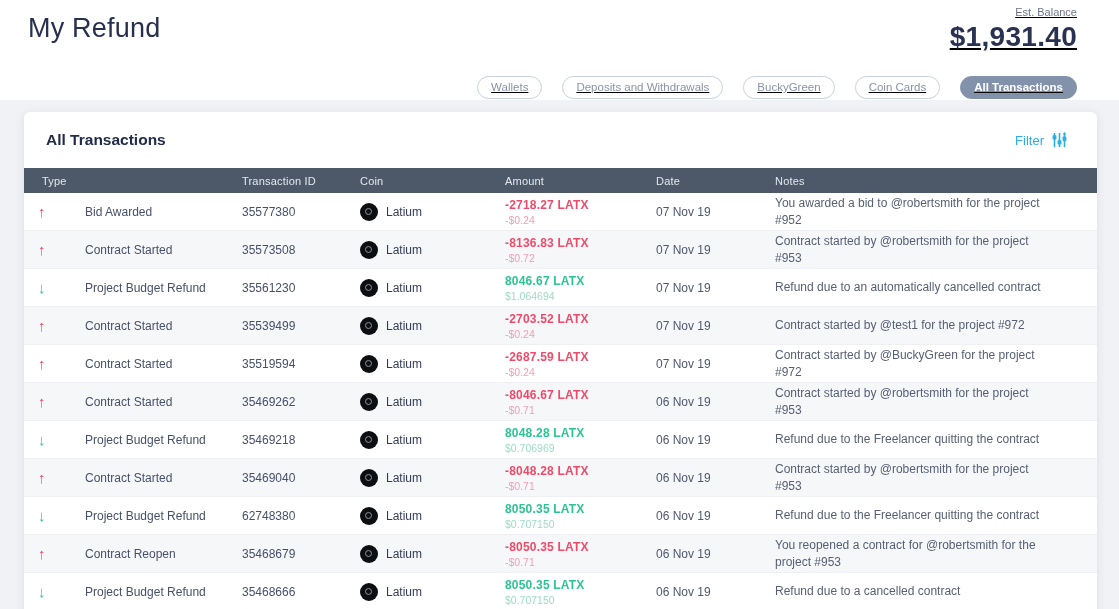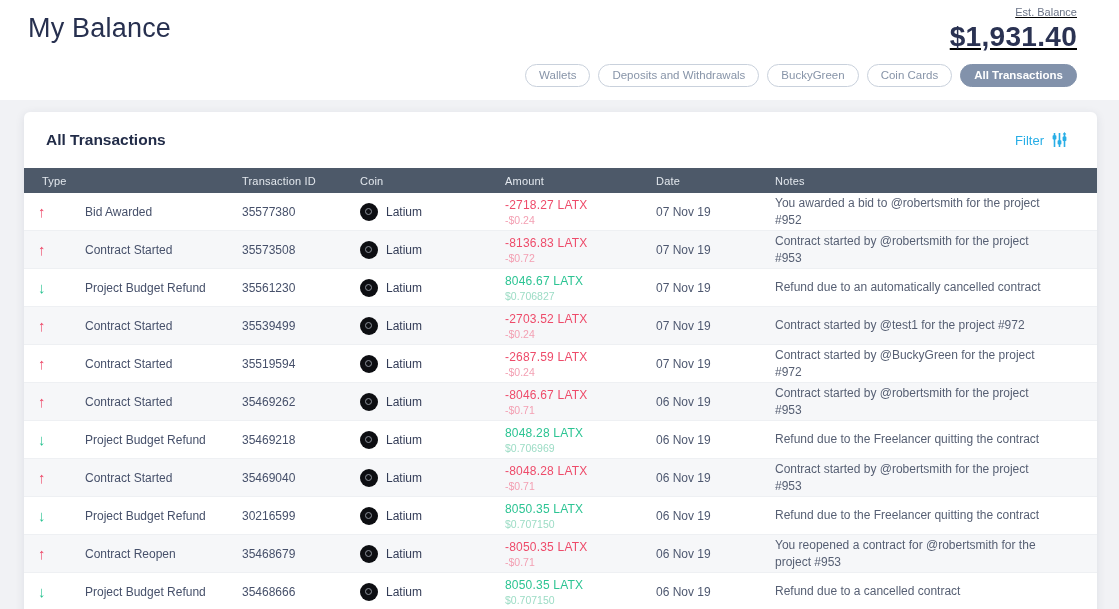--- a/index.html
+++ b/index.html
@@ -11,21 +11,21 @@
   html,body{width:1119px;height:609px;overflow:hidden;background:#fff;
     font-family:"Liberation Sans","DejaVu Sans",sans-serif;}
   .lower-bg{position:absolute;left:0;top:100px;width:1119px;height:509px;background:#f1f2f5;}
 
   .page-title{position:absolute;left:28px;top:13px;font-size:27px;font-weight:500;
     color:var(--navy);letter-spacing:.2px;}
   .balance{position:absolute;right:42px;top:6px;text-align:right;text-decoration:underline;}
   .balance-label{font-size:11px;color:var(--muted);}
   .balance-value{font-size:28px;font-weight:700;color:#2a3252;margin-top:3px;letter-spacing:.3px;}
 
-  .tab-bar{position:absolute;right:42px;top:64px;display:flex;gap:8px;}
+  .tab-bar{position:absolute;right:42px;top:76px;display:flex;gap:20px;text-decoration:underline;}
   .tab{height:23px;padding:0 13px;border:1px solid #c9d1dc;border-radius:12px;background:#fff;
     font-family:inherit;font-size:11.5px;color:#8794a8;line-height:21px;cursor:pointer;white-space:nowrap;}
   .tab.active{background:var(--tab-active);border-color:var(--tab-active);color:#fff;font-weight:700;}
 
   .card{position:absolute;left:24px;top:112px;width:1073px;height:520px;background:#fff;
     border-radius:6px;box-shadow:0 2px 10px rgba(40,50,80,.10);overflow:hidden;}
   .card-head{height:56px;display:flex;align-items:center;justify-content:space-between;
     padding:0 30px 0 22px;}
   .card-title{font-size:15.5px;font-weight:700;color:#222c48;}
   .filter{display:flex;align-items:center;gap:8px;cursor:pointer;}
@@ -46,33 +46,33 @@
   .arrow{font-size:15px;font-weight:700;}
   .arrow.out{color:var(--red);}
   .arrow.in{color:var(--green);}
   .t-type{font-size:12px;color:var(--cell);}
   .t-id{font-size:12px;color:var(--cell);}
   .coin-cell{display:flex;align-items:center;gap:8px;}
   .coin-dot{width:18px;height:18px;border-radius:50%;background:#0d0e12;position:relative;flex:0 0 auto;}
   .coin-dot::after{content:"";position:absolute;left:5px;top:5px;width:5px;height:5px;
     border:1.6px solid #8e939c;border-radius:50%;}
   .coin-name{font-size:12px;color:#333c57;}
-  .amount-main{font-size:12px;font-weight:400;letter-spacing:.2px;}
+  .amount-main{font-size:12px;font-weight:700;letter-spacing:.2px;}
   .amount-sub{font-size:10.5px;margin-top:2px;}
   .amt-neg .amount-main{color:var(--red);} .amt-neg .amount-sub{color:#f39fb2;}
   .amt-pos .amount-main{color:var(--green);} .amt-pos .amount-sub{color:#9cdcc5;}
   .t-date{font-size:12px;color:#4e5870;}
   .t-note{font-size:12px;color:var(--note);line-height:1.35;padding-right:4px;}
 </style>
 </head>
 <body>
 
 <div class="lower-bg"></div>
 
-<h1 class="page-title">My Balance</h1>
+<h1 class="page-title">My Refund</h1>
 
 <div class="balance">
   <div class="balance-label">Est. Balance</div>
   <div class="balance-value">$1,931.40</div>
 </div>
 
 <nav class="tab-bar">
     <button class="tab">Wallets</button>
     <button class="tab">Deposits and Withdrawals</button>
     <button class="tab">BuckyGreen</button>
@@ -141,21 +141,21 @@
       <div class="row">
         <div class="arrow in">↓</div>
         <div class="t-type">Project Budget Refund</div>
         <div class="t-id">35561230</div>
         <div class="coin-cell">
           <div class="coin-dot"></div>
           <div class="coin-name">Latium</div>
         </div>
         <div class="amt-pos">
           <div class="amount-main">8046.67 LATX</div>
-          <div class="amount-sub">$0.706827</div>
+          <div class="amount-sub">$1.064694</div>
         </div>
         <div class="t-date">07 Nov 19</div>
         <div class="t-note">Refund due to an automatically cancelled contract</div>
       </div>
       <div class="row">
         <div class="arrow out">↑</div>
         <div class="t-type">Contract Started</div>
         <div class="t-id">35539499</div>
         <div class="coin-cell">
           <div class="coin-dot"></div>
@@ -224,21 +224,21 @@
         <div class="amt-neg">
           <div class="amount-main">-8048.28 LATX</div>
           <div class="amount-sub">-$0.71</div>
         </div>
         <div class="t-date">06 Nov 19</div>
         <div class="t-note">Contract started by @robertsmith for the project #953</div>
       </div>
       <div class="row">
         <div class="arrow in">↓</div>
         <div class="t-type">Project Budget Refund</div>
-        <div class="t-id">30216599</div>
+        <div class="t-id">62748380</div>
         <div class="coin-cell">
           <div class="coin-dot"></div>
           <div class="coin-name">Latium</div>
         </div>
         <div class="amt-pos">
           <div class="amount-main">8050.35 LATX</div>
           <div class="amount-sub">$0.707150</div>
         </div>
         <div class="t-date">06 Nov 19</div>
         <div class="t-note">Refund due to the Freelancer quitting the contract</div>

